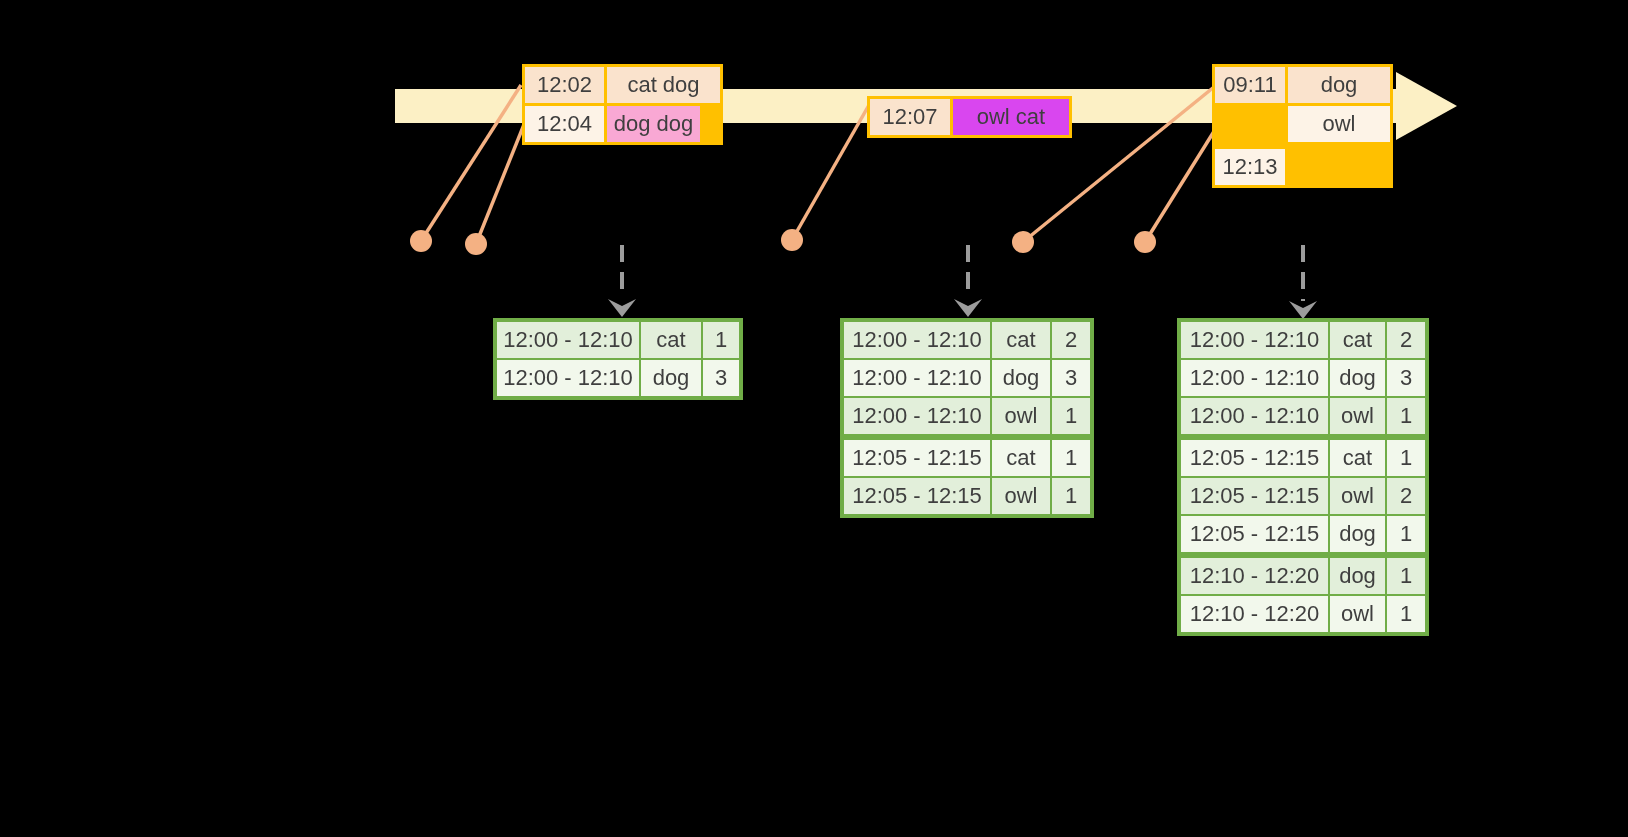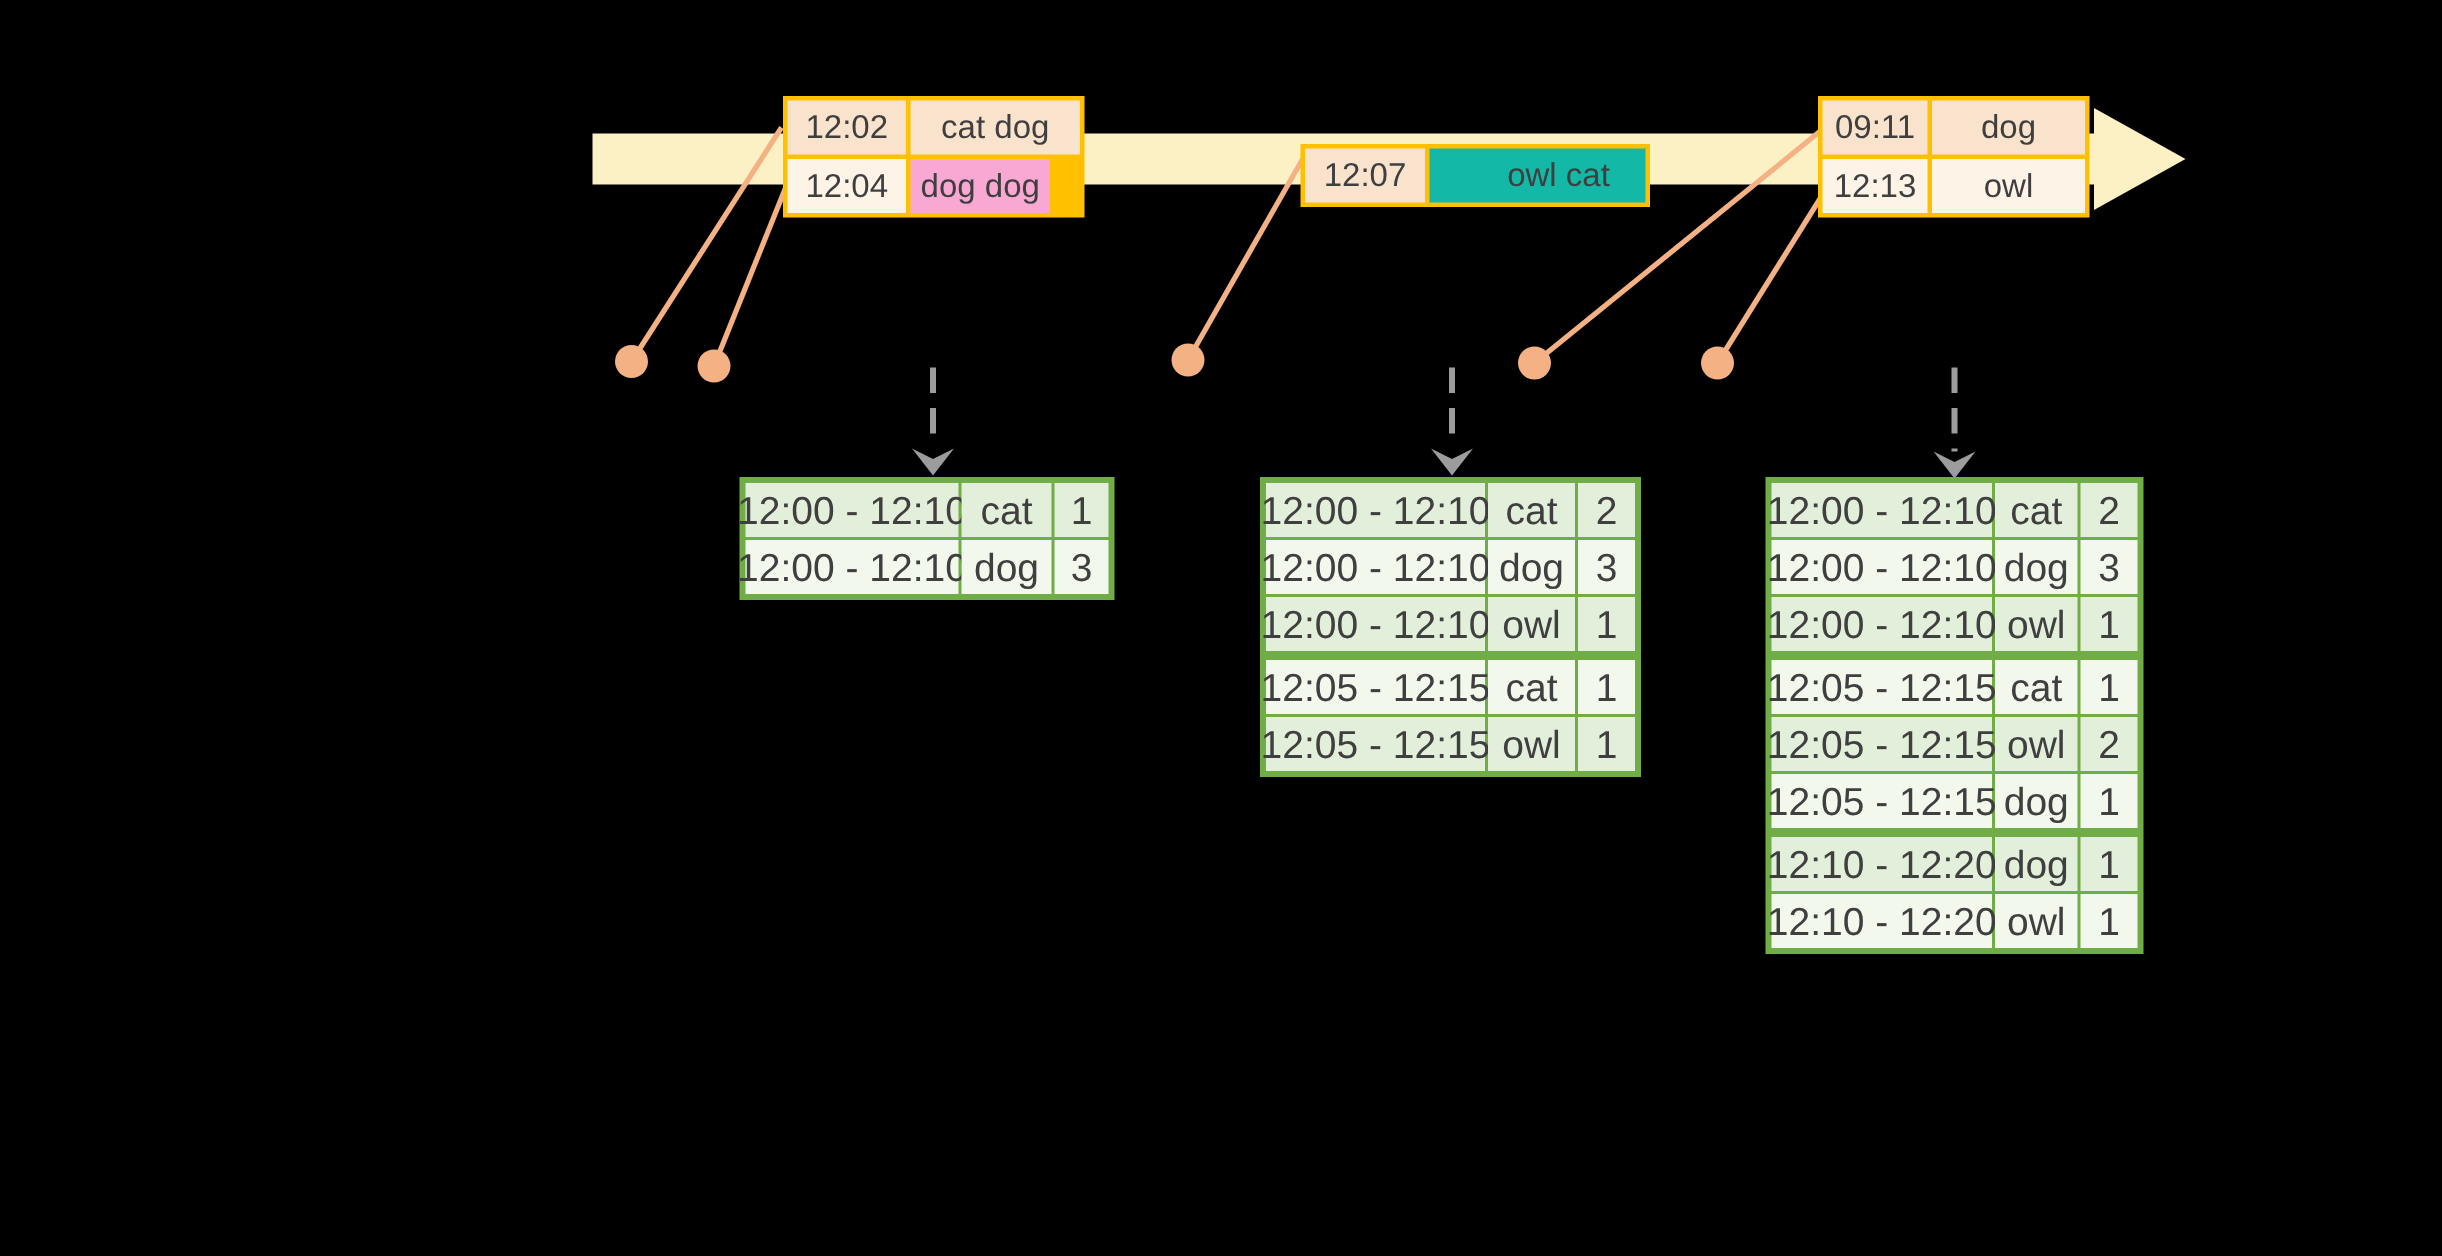--- a/index.html
+++ b/index.html
@@ -29,21 +29,21 @@
     display:flex;flex-direction:column;
     padding:4px;
     box-sizing:border-box;
   }
   .r-row{display:flex;gap:2px;margin-top:2px;}
   .r-row.first{margin-top:0;}
   .r-row.break{margin-top:6px;}
   .r-cell{
     height:36px;
     display:flex;align-items:center;justify-content:center;
-    font-size:26px;line-height:1;
+    font-size:22px;line-height:1;
     white-space:nowrap;
   }
 </style>
 </head>
 <body>
 
 <div id="diagram-canvas">
   <svg id="vector-layer" width="1628" height="837" viewBox="0 0 1628 837">
       <rect x="395" y="89" width="1003" height="34" fill="#FCF0C5"></rect>
       <polygon points="1396,72 1457,106 1396,140" fill="#FCF0C5"></polygon>
@@ -71,30 +71,30 @@
           <div class="e-cell" style="width: 113px; background: rgb(250, 227, 205); color: rgb(63, 63, 63);">cat dog</div>
         </div>
         <div class="e-row">
           <div class="e-cell" style="width: 79px; background: rgb(253, 243, 231); color: rgb(63, 63, 63);">12:04</div>
           <div class="e-cell" style="width: 93px; background: #f9a8d4; color: rgb(63, 63, 63);">dog dog</div>
         </div>
       </div>
       <div class="event-table" style="left: 867px; top: 84px; background: rgb(255, 192, 0); margin-top: 12px;">
         <div class="e-row">
           <div class="e-cell" style="width: 80px; background: rgb(250, 227, 205); color: rgb(63, 63, 63);">12:07</div>
-          <div class="e-cell" style="width: 116px; background: #14b8a6; color: rgb(63, 63, 63); padding-left: 28px;">owl cat</div>
+          <div class="e-cell" style="width: 116px; background: #d946ef; color: rgb(63, 63, 63);">owl cat</div>
         </div>
       </div>
       <div class="event-table" style="left: 1212px; top: 64px; background: rgb(255, 192, 0);">
         <div class="e-row">
           <div class="e-cell" style="width: 70px; background: rgb(250, 227, 205); color: rgb(63, 63, 63);">09:11</div>
           <div class="e-cell" style="width: 102px; background: rgb(250, 227, 205); color: rgb(63, 63, 63);">dog</div>
         </div>
         <div class="e-row">
-          <div class="e-cell" style="width: 70px; background: rgb(253, 243, 231); color: rgb(63, 63, 63);">12:13</div>
+          <div class="e-cell" style="width: 70px; background: rgb(253, 243, 231); color: rgb(63, 63, 63); margin-top: 43px;">12:13</div>
           <div class="e-cell" style="width: 102px; background: rgb(253, 243, 231); color: rgb(63, 63, 63);">owl</div>
         </div>
       </div>
       <div class="result-table" style="left: 493px; top: 318px; background: rgb(112, 173, 71);">
         <div class="r-row first">
           <div class="r-cell" style="width: 142px; background: rgb(226, 239, 218); color: rgb(63, 63, 63);">12:00 - 12:10</div>
           <div class="r-cell" style="width: 60px; background: rgb(226, 239, 218); color: rgb(63, 63, 63);">cat</div>
           <div class="r-cell" style="width: 36px; background: rgb(226, 239, 218); color: rgb(63, 63, 63);">1</div>
         </div>
         <div class="r-row">

